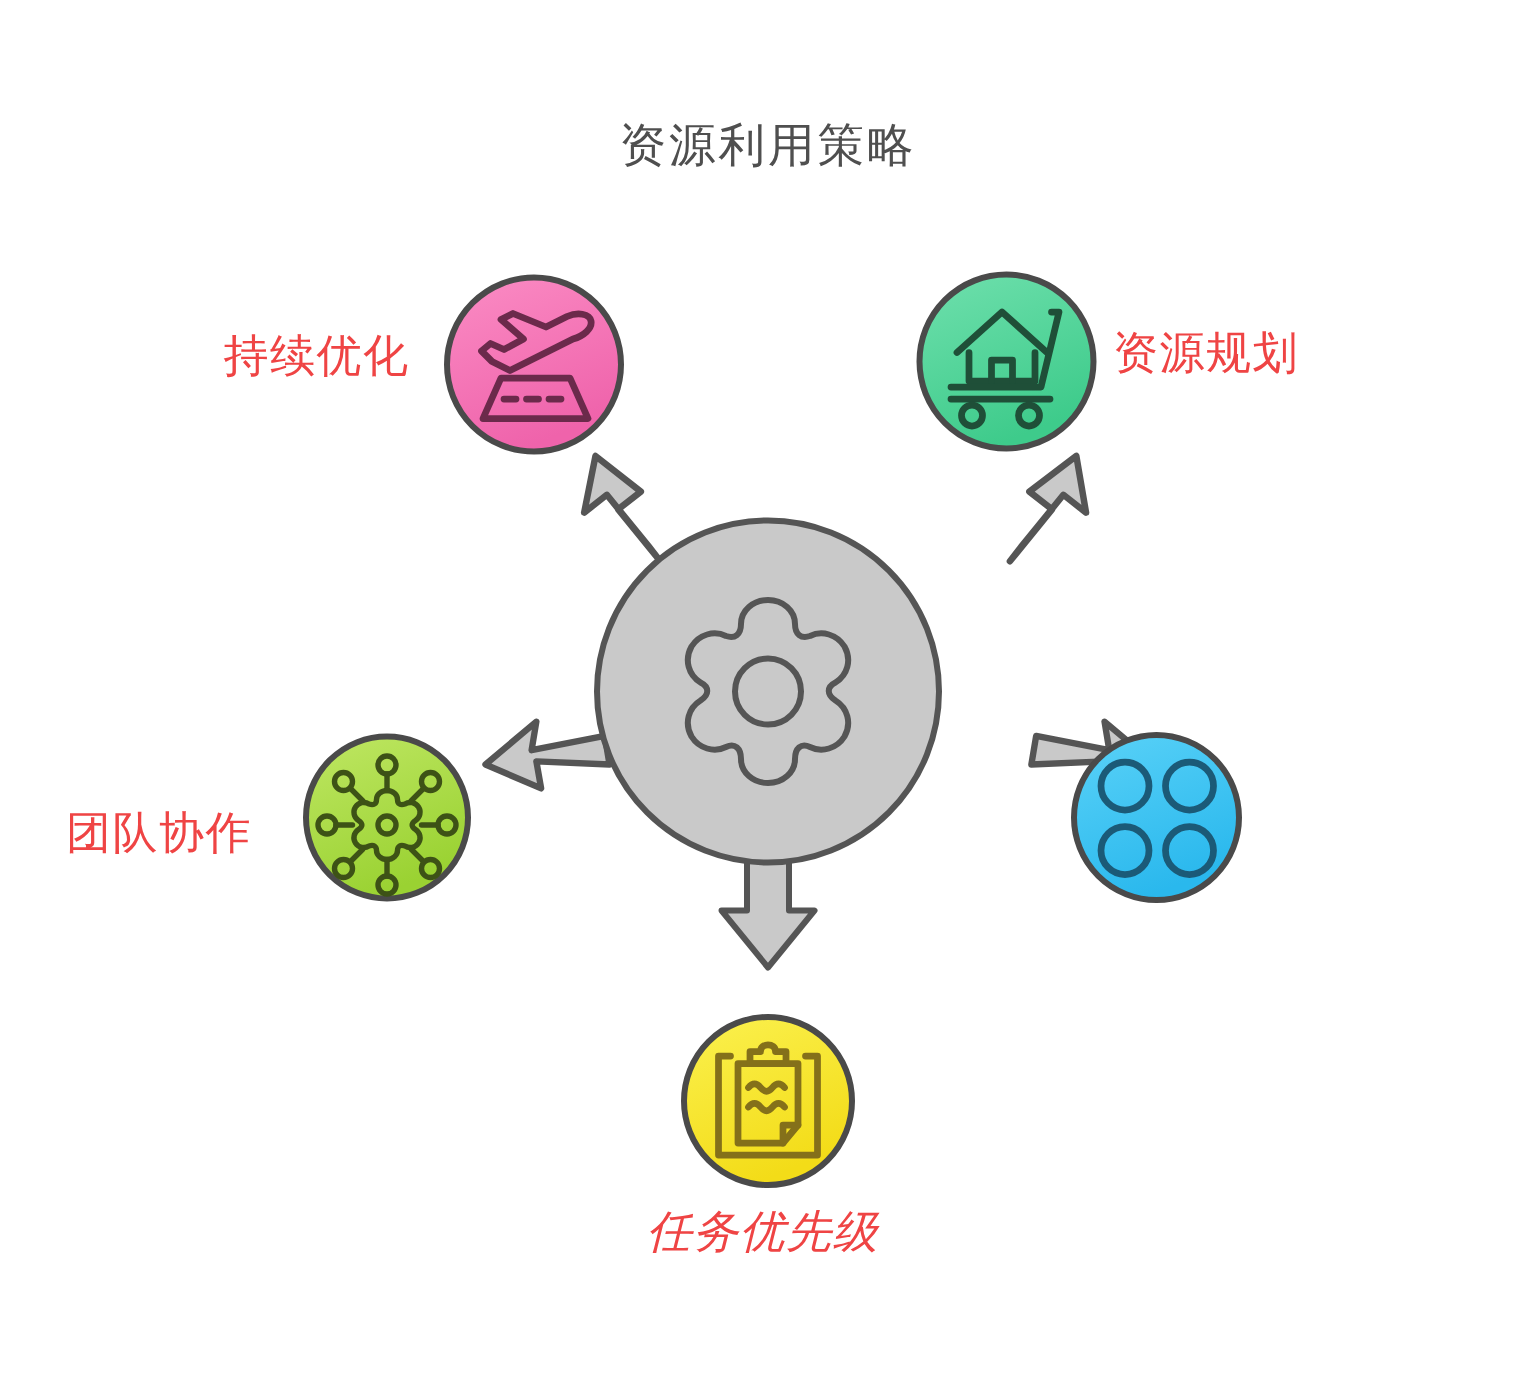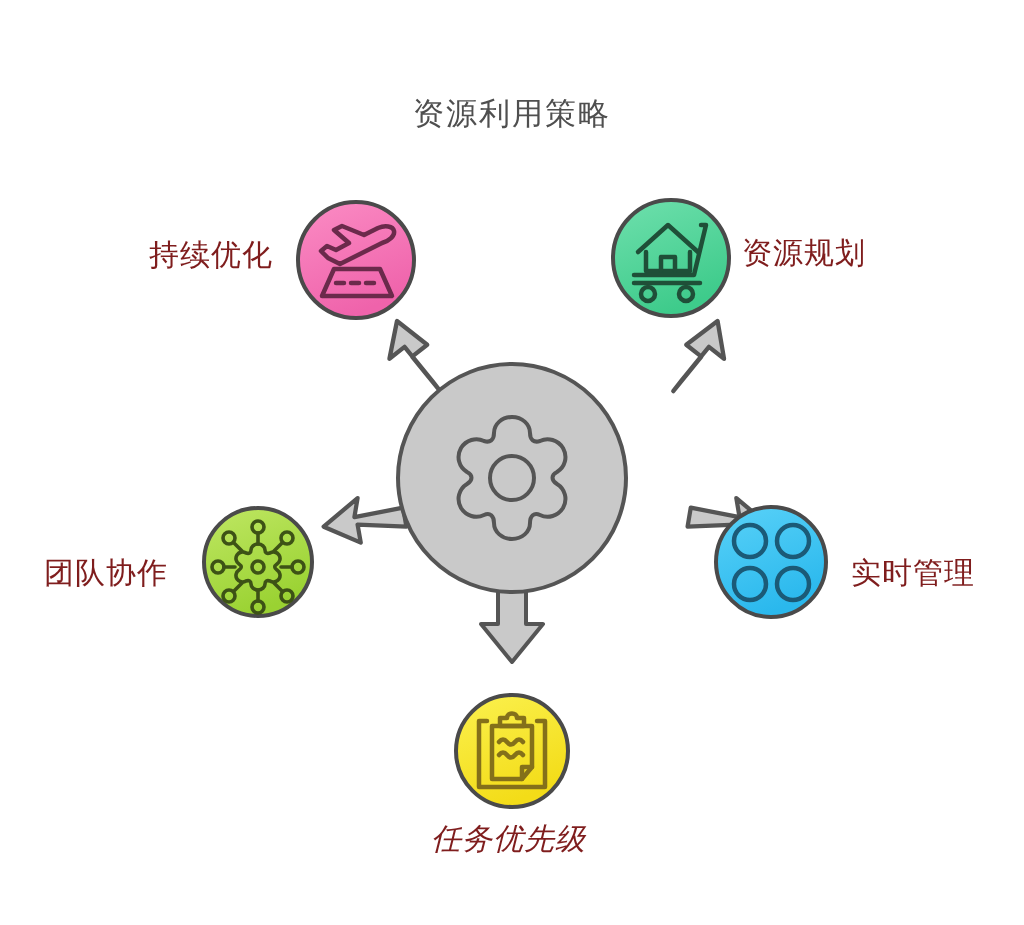--- a/index.html
+++ b/index.html
@@ -13,34 +13,33 @@
     height: 925px;
     overflow: hidden;
     font-family: "Liberation Sans", "DejaVu Sans", sans-serif;
     color: #4a4a4a;
     position: relative;
   }
   #stage {
     position: relative;
     width: 1024px;
     height: 725px;
-    margin-top: 17px;
   }
   #diagram-svg {
     position: absolute;
     left: 0;
     top: 0;
     width: 1024px;
     height: 925px;
   }
   .node-label {
     position: absolute;
     font-size: 30px;
     line-height: 1.1;
-    color: #7f1d1d;
+    color: #ef4444;
     letter-spacing: 1px;
     white-space: nowrap;
     font-family: "Liberation Sans", "DejaVu Sans", sans-serif;
   }
   #title-text {
     position: absolute;
     left: 0;
     top: 76px;
     width: 1024px;
     text-align: center;
@@ -273,17 +272,16 @@
       </g>
     </g>
   </svg>
 
   <div class="node-label" id="label-continuous-optimization">持续优化</div>
 
   <div class="node-label" id="label-team-collaboration">团队协作</div>
 
   <div class="node-label" id="label-resource-planning">资源规划</div>
 
-  <div class="node-label" id="label-realtime-management">实时管理</div>
 
   <div class="node-label" id="label-task-priority">任务优先级</div>
 
 </div>
 
 </body></html>

